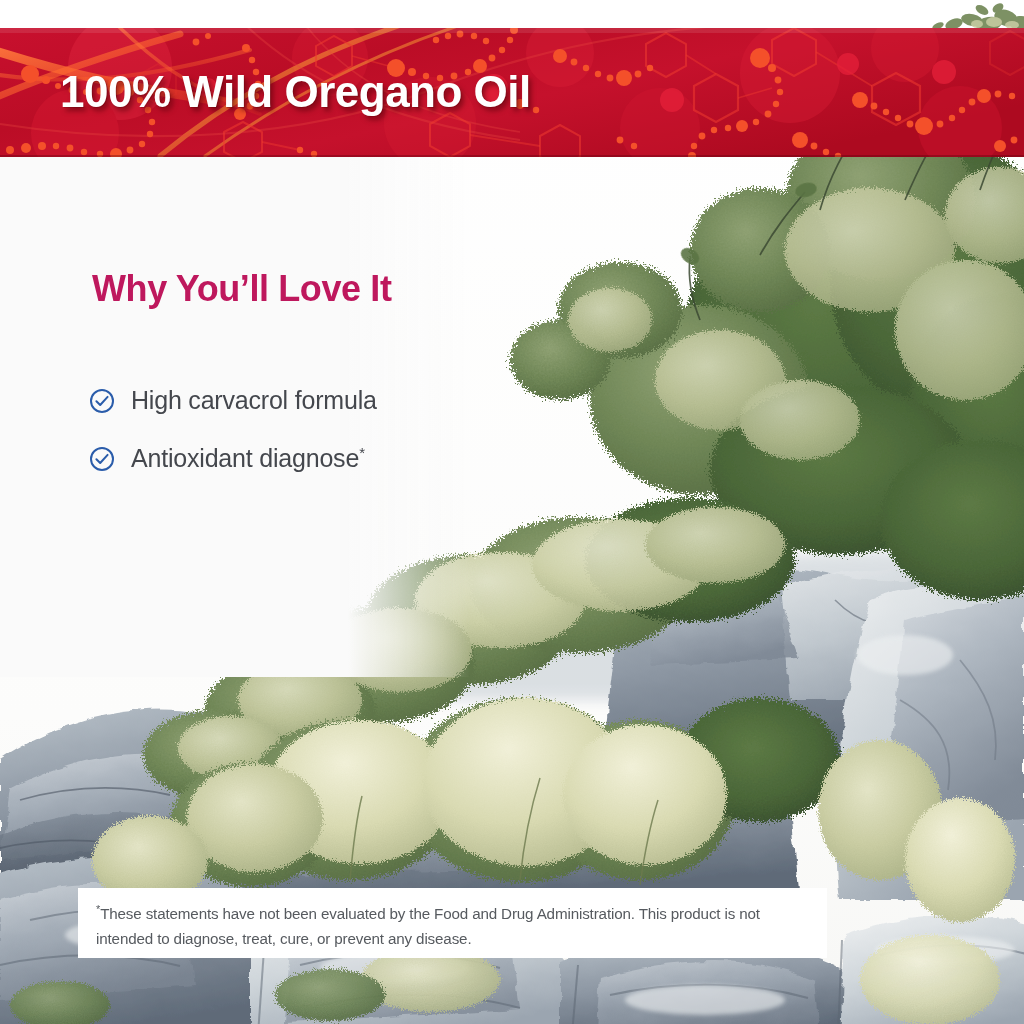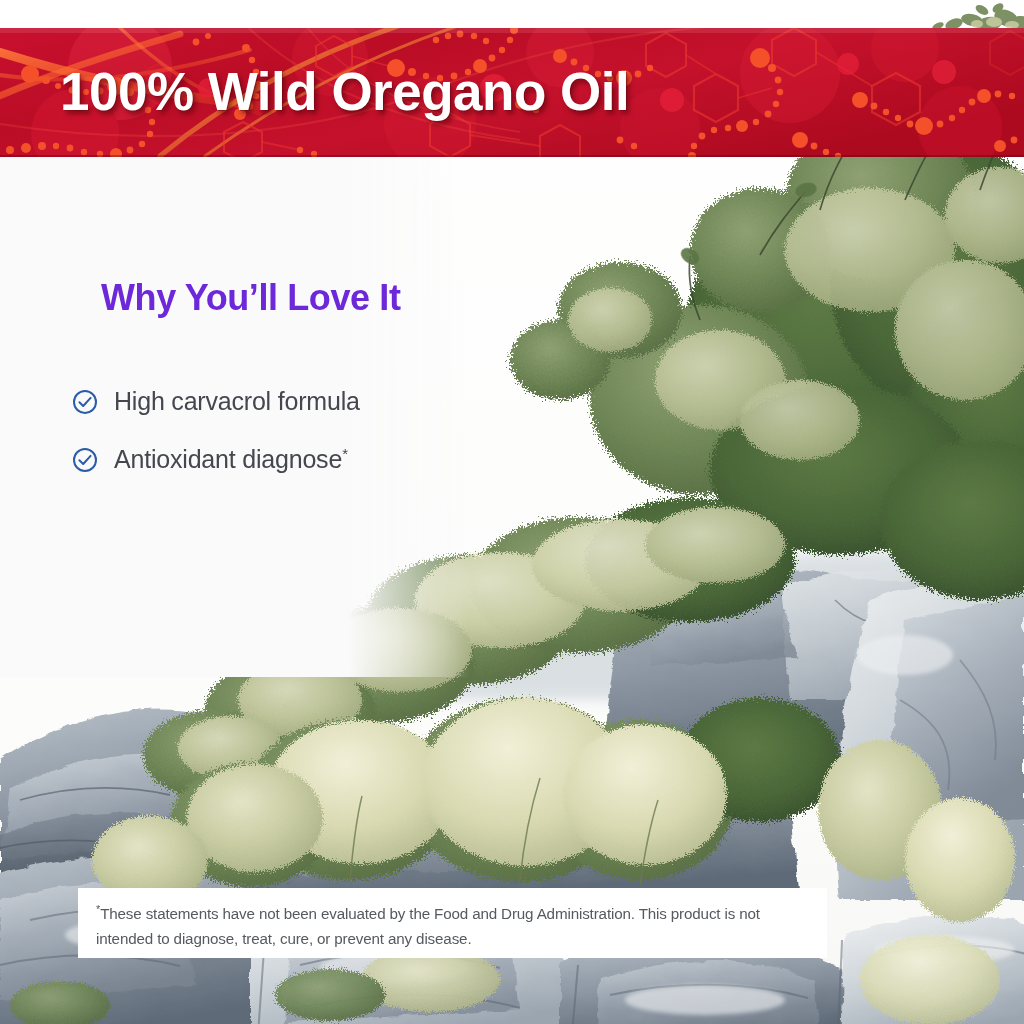--- a/index.html
+++ b/index.html
@@ -45,21 +45,21 @@
     width: 1024px; height: 129px;
     display: block;
   }
   .banner-title {
     position: absolute;
     left: 60px;
     top: 50%;
     transform: translateY(-52%);
     margin: 0;
     font-family: "Liberation Sans", sans-serif;
-    font-size: 53px;
+    font-size: 44px;
     font-weight: bold;
     letter-spacing: -0.5px;
     color: #ffffff;
     white-space: nowrap;
     text-shadow: 3px 4px 5px rgba(80,0,10,0.55), 1px 1px 0 rgba(120,10,20,0.4);
     z-index: 3;
   }
   .banner-bottom-edge {
     position: absolute;
     left: 0; bottom: 0;
@@ -90,32 +90,32 @@
     pointer-events: none;
   }
   .panel {
     position: absolute;
     left: 0;
     top: 157px;
     width: 500px;
     z-index: 25;
   }
   .panel-heading {
-    margin: 9px;
+    margin: 0;
     padding: 112px 0 0 92px;
     font-family: "Liberation Sans", sans-serif;
     font-size: 36px;
     font-weight: bold;
     letter-spacing: -0.4px;
-    color: #6d28d9;
+    color: #be185d;
     line-height: 1.1;
   }
   .benefit-list {
     list-style: none;
-    margin: 0;
+    margin: 17px;
     padding: 60px 0 0 72px;
   }
   .benefit-item {
     display: flex;
     align-items: center;
     margin-bottom: 28px;
     height: 30px;
   }
   .check-icon {
     flex: 0 0 auto;

